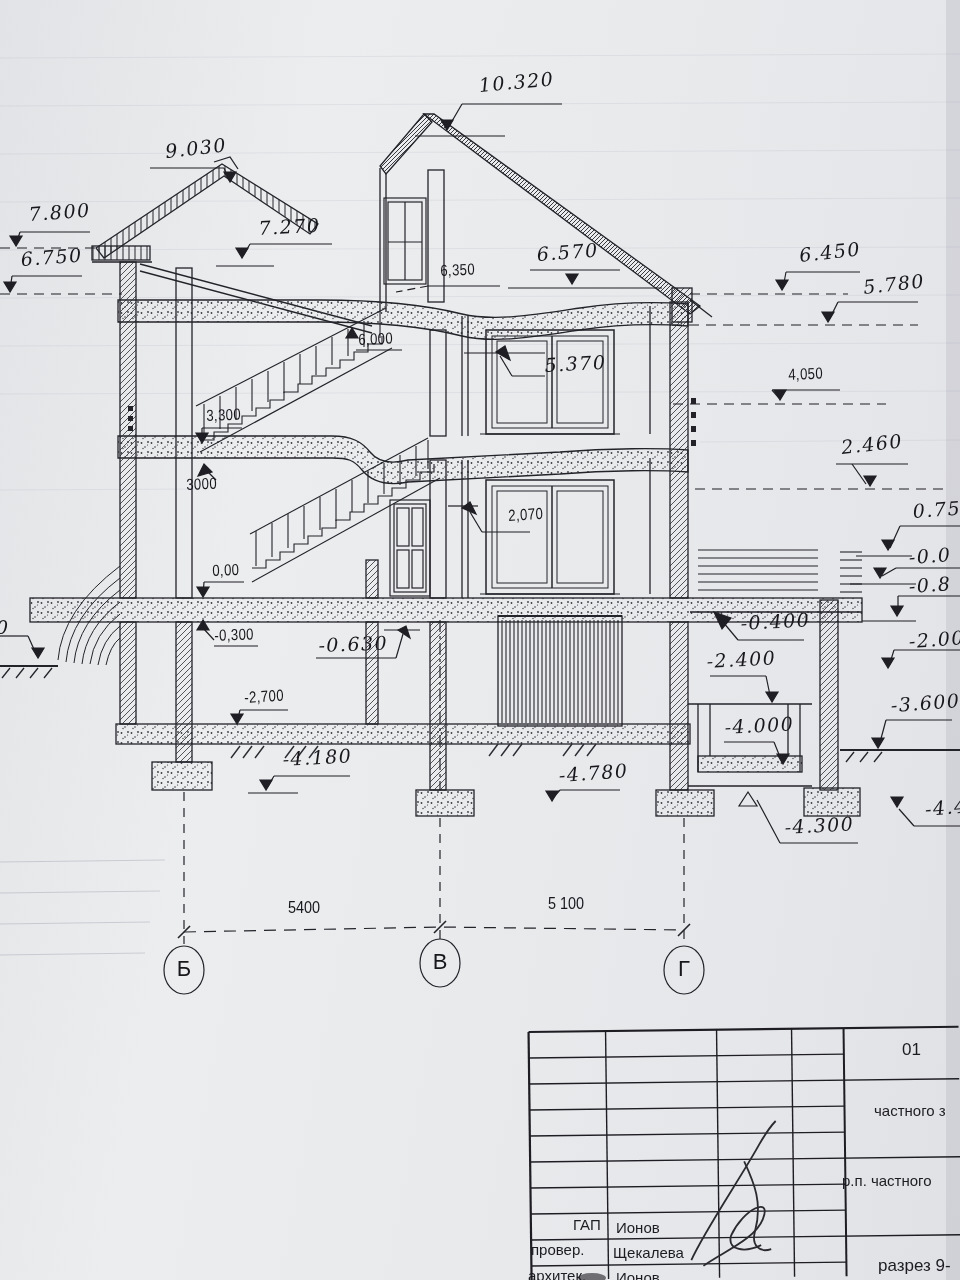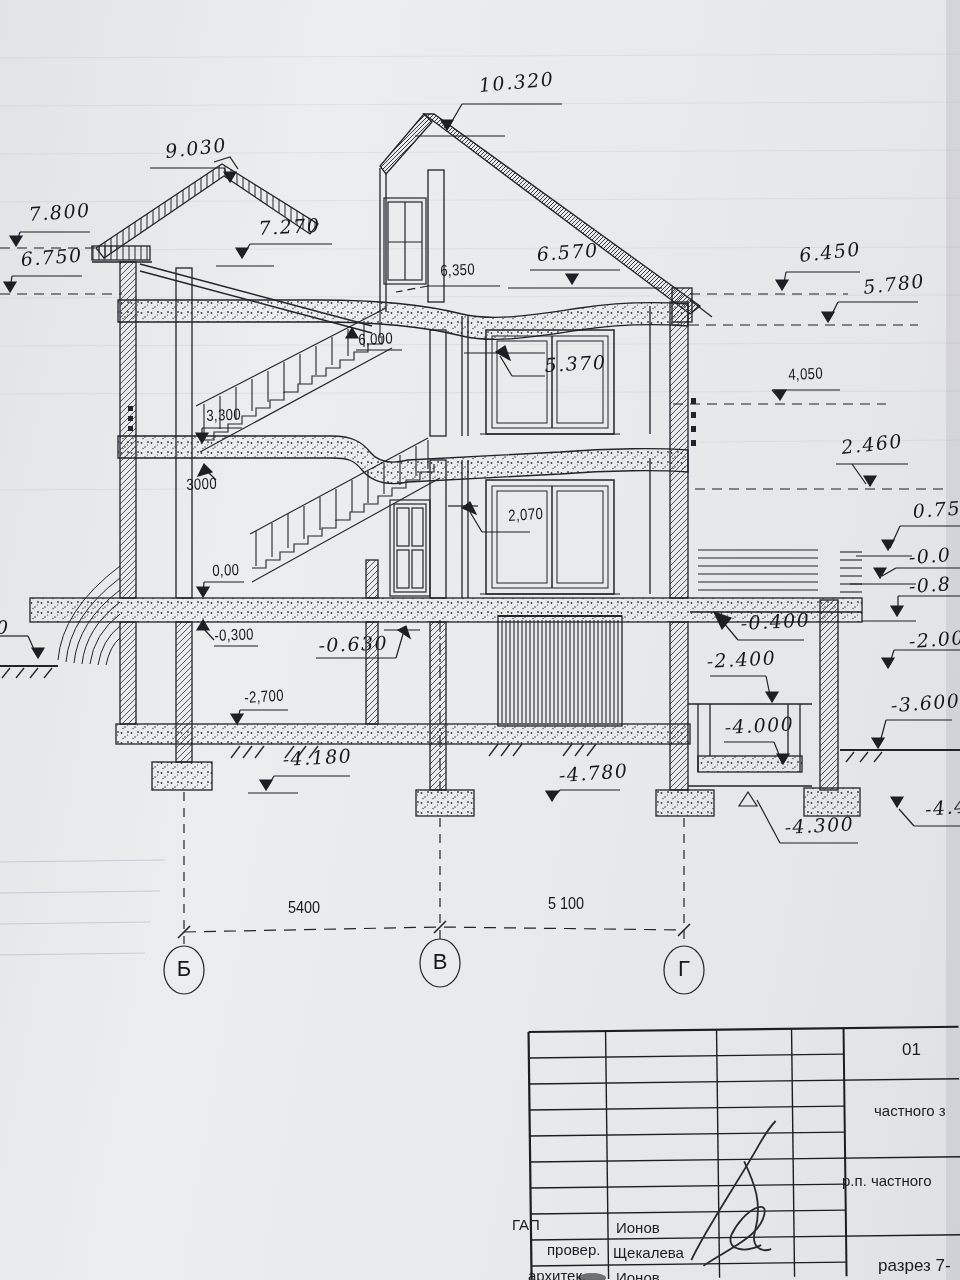--- a/index.html
+++ b/index.html
@@ -446,21 +446,21 @@
 
 <span class="lbl dim" style="left:288px;top:898px">5400</span>
 <span class="lbl dim" style="left:548px;top:894px">5 100</span>
 <span class="lbl axis" style="left:184px;top:970px">Б</span>
 <span class="lbl axis" style="left:440px;top:963px">В</span>
 <span class="lbl axis" style="left:684px;top:970px">Г</span>
 
 <span class="lbl tb big" style="left:902px;top:1040px">01</span>
 <span class="lbl tb" style="left:874px;top:1102px">частного з</span>
 <span class="lbl tb" style="left:842px;top:1172px">р.п. частного</span>
-<span class="lbl tb big" style="left:878px;top:1256px">разрез 7-</span>
-<span class="lbl tb" style="left:512px;top:1216px">ГАП</span>
+<span class="lbl tb big" style="left:878px;top:1256px">разрез 9-</span>
+<span class="lbl tb" style="left:573px;top:1216px">ГАП</span>
 <span class="lbl tb" style="left:616px;top:1219px">Ионов</span>
-<span class="lbl tb" style="left:547px;top:1241px">провер.</span>
+<span class="lbl tb" style="left:531px;top:1241px">провер.</span>
 <span class="lbl tb" style="left:613px;top:1244px">Щекалева</span>
 <span class="lbl tb" style="left:528px;top:1267px">архитек.</span>
 <span class="lbl tb" style="left:616px;top:1269px">Ионов</span>
 
 </div>
 
 </body></html>

